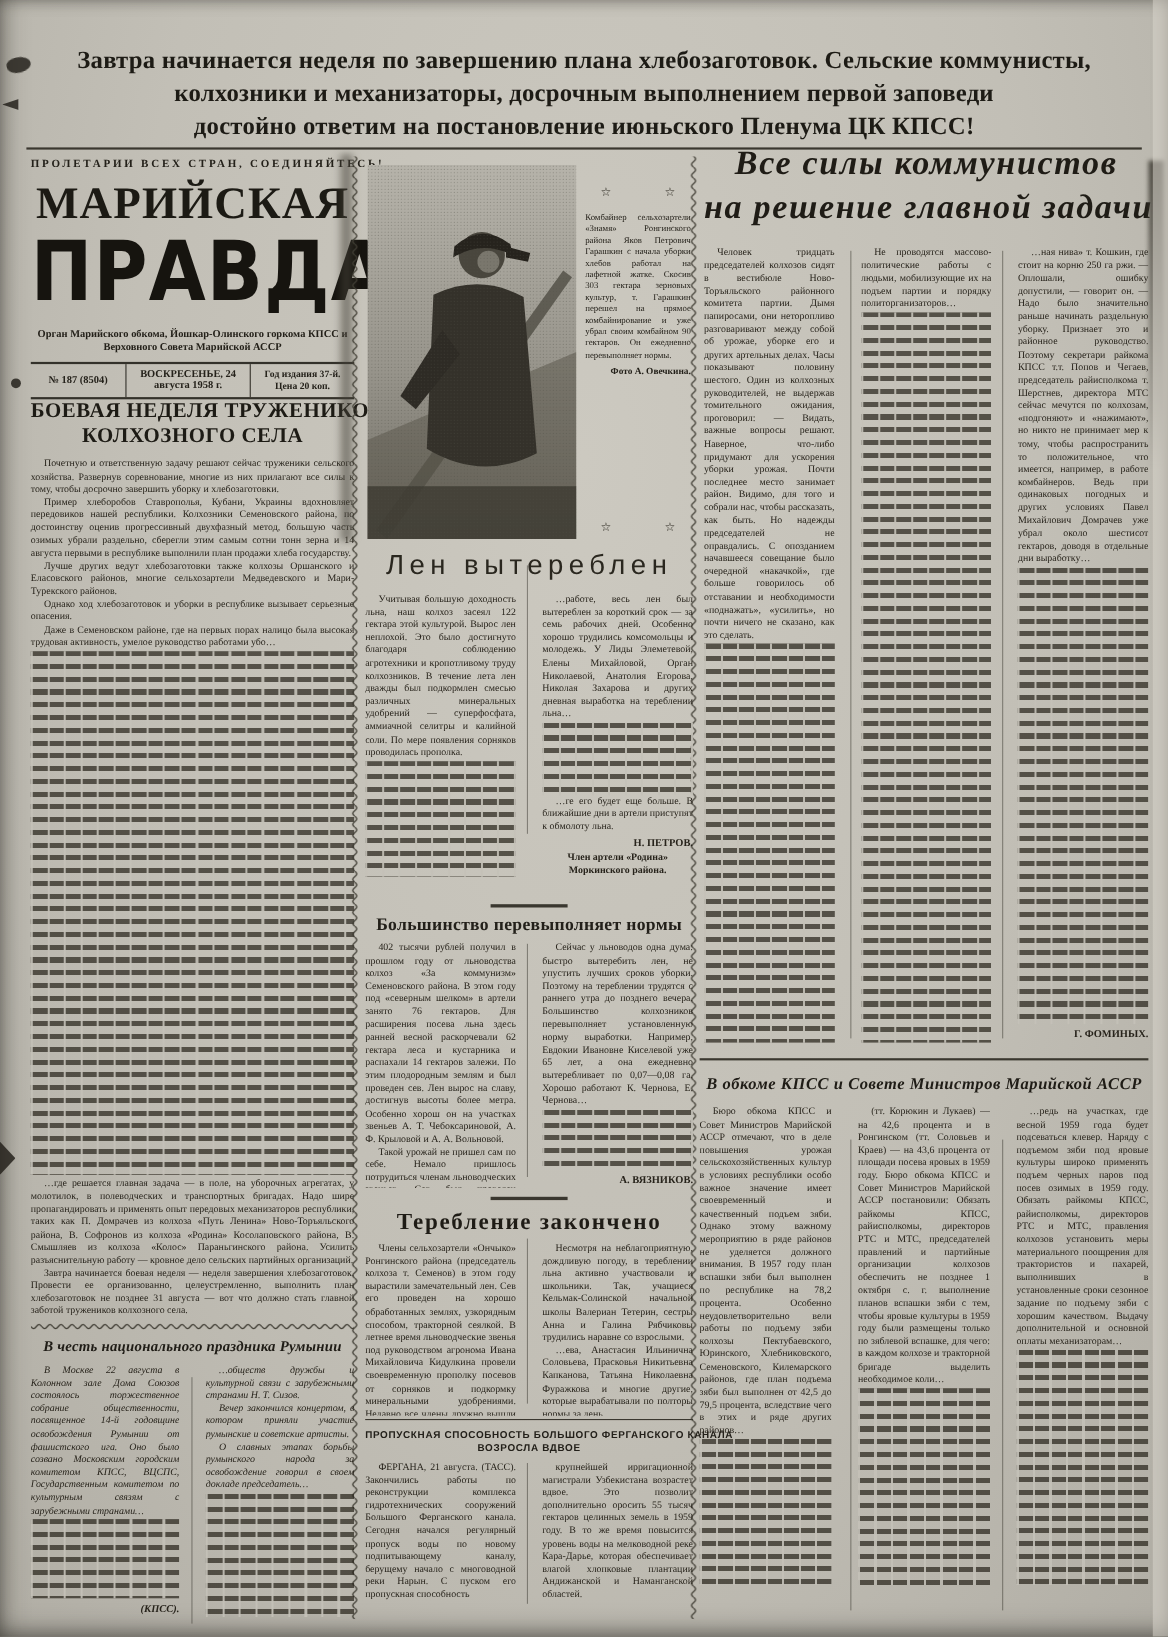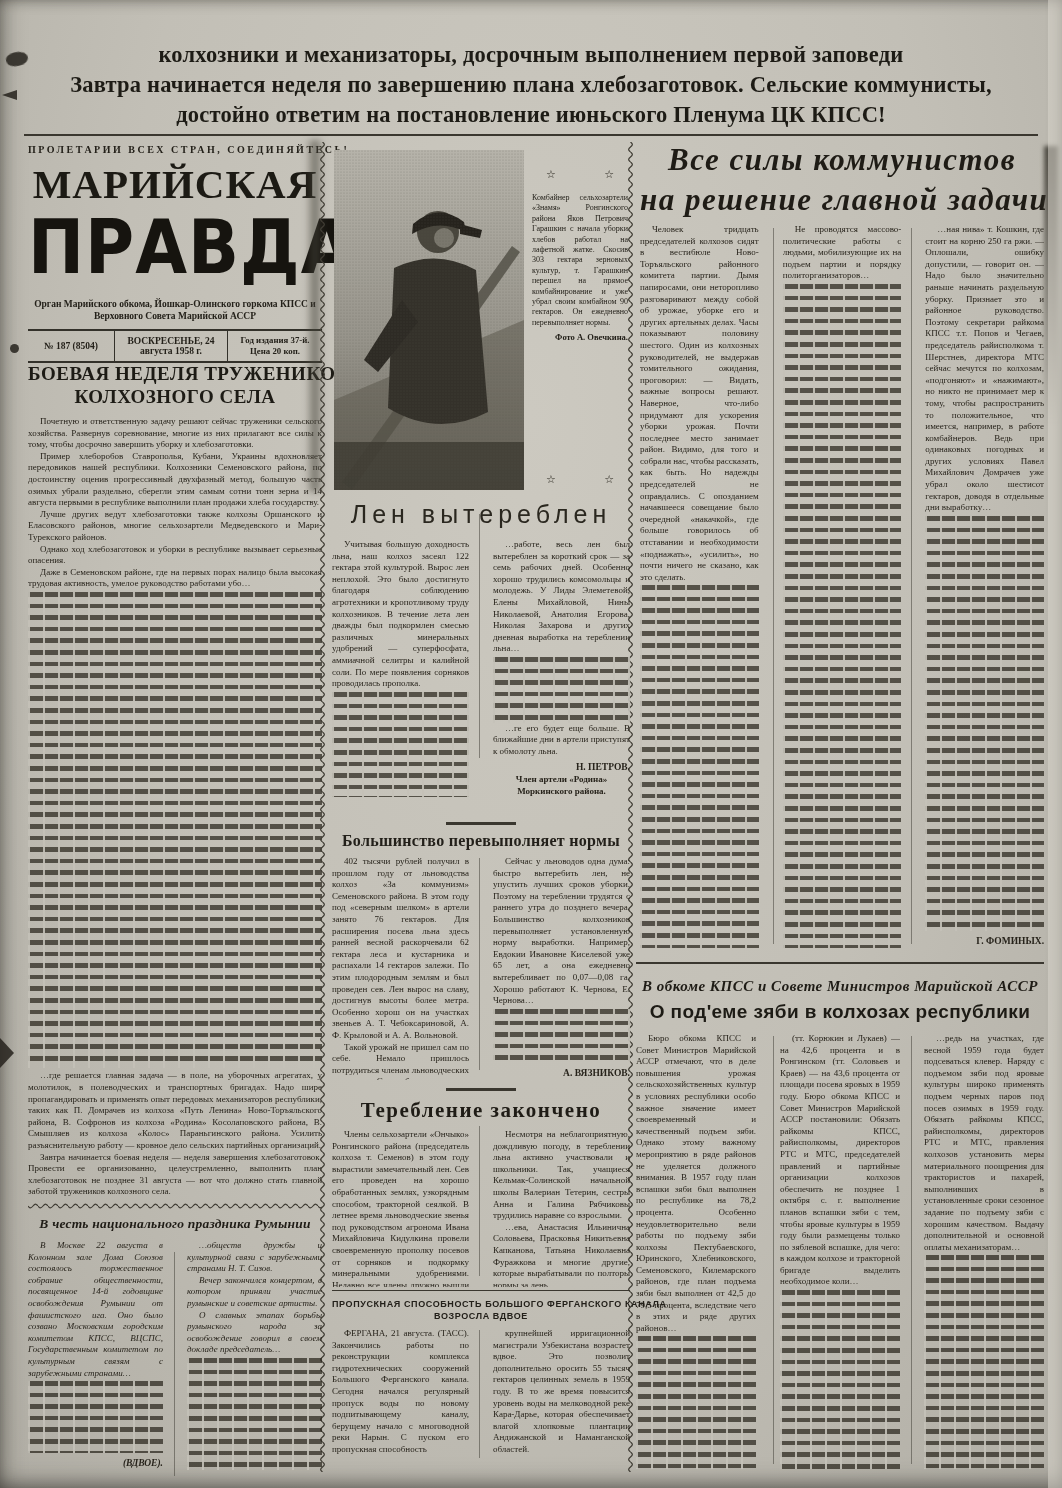--- a/index.html
+++ b/index.html
@@ -70,22 +70,22 @@
   .credit{font-size:8.5px;font-weight:bold;text-align:right;margin-top:4px;}
 
   .smudge{position:absolute;background:#26231d;filter:blur(.6px);opacity:.85;}
 </style>
 </head>
 <body>
 
 <div class="page">
 
   <div class="abs banner">
+    <div class="nowrap">Завтра начинается неделя по завершению плана хлебозаготовок. Сельские коммунисты,</div>
     <div class="nowrap">колхозники и механизаторы, досрочным выполнением первой заповеди</div>
-    <div class="nowrap">Завтра начинается неделя по завершению плана хлебозаготовок. Сельские коммунисты,</div>
     <div class="nowrap">достойно ответим на постановление июньского Пленума ЦК КПСС!</div>
   </div>
   <div class="abs rule" style="left:24px;top:134px;width:1014px;height:2px;"></div>
 
   <div class="abs" style="left:28px;top:144px;width:294px;">
     <div class="slogan nowrap">ПРОЛЕТАРИИ ВСЕХ СТРАН, СОЕДИНЯЙТЕСЬ!</div>
     <div class="mtitle1 nowrap">МАРИЙСКАЯ</div>
     <div class="mtitle2 nowrap">ПРАВДА</div>
     <div class="organ">Орган Марийского обкома, Йошкар-Олинского горкома КПСС и Верховного Совета Марийской АССР</div>
     <div class="issuebar">
@@ -139,21 +139,21 @@
       </defs>
     <rect width="294" height="8" fill="url(#zz3)"></rect>
   </svg>
 
   <div class="abs" style="left:28px;top:1216px;width:294px;font-style:italic;">
     <div class="h-rom nowrap">В честь национального праздника Румынии</div>
     <div class="colwrap" style="margin-top:8px;height:230px;">
       <div class="col bodytxt">
         <p>В Москве 22 августа в Колонном зале Дома Союзов состоялось торжественное собрание общественности, посвященное 14-й годовщине освобождения Румынии от фашистского ига. Оно было созвано Московским городским комитетом КПСС, ВЦСПС, Государственным комитетом по культурным связям с зарубежными странами…</p>
         <div class="greek"></div>
-        <div class="byline">(ВДВОЕ).</div>
+        <div class="byline">(КПСС).</div>
       </div>
       <div class="col bodytxt">
         <p>…обществ дружбы и культурной связи с зарубежными странами Н. Т. Сизов.</p>
         <p>Вечер закончился концертом, в котором приняли участие румынские и советские артисты.</p>
         <p>О славных этапах борьбы румынского народа за освобождение говорил в своем докладе председатель…</p>
         <div class="greek"></div>
       </div>
     </div>
   </div>
   <div class="vr" style="left:174px;top:1252px;height:224px;"></div>
@@ -200,21 +200,21 @@
   </div>
 
   <div class="abs" style="left:332px;top:500px;width:298px;">
     <div class="h-flax nowrap">Лен вытереблен</div>
     <div class="colwrap" style="margin-top:10px;height:258px;">
       <div class="col bodytxt">
         <p>Учитывая большую доходность льна, наш колхоз засеял 122 гектара этой культурой. Вырос лен неплохой. Это было достигнуто благодаря соблюдению агротехники и кропотливому труду колхозников. В течение лета лен дважды был подкормлен смесью различных минеральных удобрений — суперфосфата, аммиачной селитры и калийной соли. По мере появления сорняков проводилась прополка.</p>
         <div class="greek"></div>
       </div>
       <div class="col bodytxt">
-        <p>…работе, весь лен был вытереблен за короткий срок — за семь рабочих дней. Особенно хорошо трудились комсомольцы и молодежь. У Лиды Элеметевой, Елены Михайловой, Нины Николаевой, Анатолия Егорова, Николая Захарова и других дневная выработка на тереблении льна…</p>
+        <p>…работе, весь лен был вытереблен за короткий срок — за семь рабочих дней. Особенно хорошо трудились комсомольцы и молодежь. У Лиды Элеметевой, Елены Михайловой, Орган Николаевой, Анатолия Егорова, Николая Захарова и других дневная выработка на тереблении льна…</p>
         <div class="greek"></div>
         <p>…ге его будет еще больше. В ближайшие дни в артели приступят к обмолоту льна.</p>
         <div class="byline">Н. ПЕТРОВ.</div>
         <div class="byline-sub">Член артели «Родина»</div>
         <div class="byline-sub">Моркинского района.</div>
       </div>
     </div>
   </div>
   <div class="vr" style="left:479px;top:514px;height:244px;"></div>
   <div class="abs rule" style="left:446px;top:822px;width:70px;height:3px;"></div>
@@ -260,21 +260,21 @@
       <div class="col bodytxt">
         <p>ФЕРГАНА, 21 августа. (ТАСС). Закончились работы по реконструкции комплекса гидротехнических сооружений Большого Ферганского канала. Сегодня начался регулярный пропуск воды по новому подпитывающему каналу, берущему начало с многоводной реки Нарын. С пуском его пропускная способность</p>
       </div>
       <div class="col bodytxt">
         <p>крупнейшей ирригационной магистрали Узбекистана возрастет вдвое. Это позволит дополнительно оросить 55 тысяч гектаров целинных земель в 1959 году. В то же время повысится уровень воды на мелководной реке Кара-Дарье, которая обеспечивает влагой хлопковые плантации Андижанской и Наманганской областей.</p>
       </div>
     </div>
   </div>
   <div class="vr" style="left:479px;top:1330px;height:128px;"></div>
 
-  <div class="abs" style="left:640px;top:142px;width:404px;">
+  <div class="abs" style="left:640px;top:130px;width:404px;">
     <div class="h-main nowrap">Все силы коммунистов</div>
     <div class="h-main nowrap" style="margin-top:4px;">на решение главной задачи</div>
   </div>
   <div class="abs colwrap" style="left:640px;top:224px;width:404px;height:724px;">
     <div class="col bodytxt">
       <p>Человек тридцать председателей колхозов сидят в вестибюле Ново-Торъяльского районного комитета партии. Дымя папиросами, они неторопливо разговаривают между собой об урожае, уборке его и других артельных делах. Часы показывают половину шестого. Один из колхозных руководителей, не выдержав томительного ожидания, проговорил: — Видать, важные вопросы решают. Наверное, что-либо придумают для ускорения уборки урожая. Почти последнее место занимает район. Видимо, для того и собрали нас, чтобы рассказать, как быть. Но надежды председателей не оправдались. С опозданием начавшееся совещание было очередной «накачкой», где больше говорилось об отставании и необходимости «поднажать», «усилить», но почти ничего не сказано, как это сделать.</p>
       <div class="greek"></div>
     </div>
     <div class="col bodytxt">
       <p>Не проводятся массово-политические работы с людьми, мобилизующие их на подъем партии и порядку политорганизаторов…</p>
@@ -285,21 +285,20 @@
       <div class="greek"></div>
       <div class="byline">Г. ФОМИНЫХ.</div>
     </div>
   </div>
   <div class="vr" style="left:773px;top:228px;height:716px;"></div>
   <div class="vr" style="left:911px;top:228px;height:716px;"></div>
 
   <div class="abs rule" style="left:636px;top:962px;width:408px;height:2px;"></div>
   <div class="abs" style="left:636px;top:978px;width:408px;">
     <div class="kicker nowrap">В обкоме КПСС и Совете Министров Марийской АССР</div>
-    <div class="h-zyab nowrap" style="margin-top:6px;">О под'еме зяби в колхозах республики</div>
     <div class="colwrap" style="margin-top:10px;height:436px;">
       <div class="col bodytxt">
         <p>Бюро обкома КПСС и Совет Министров Марийской АССР отмечают, что в деле повышения урожая сельскохозяйственных культур в условиях республики особо важное значение имеет своевременный и качественный подъем зяби. Однако этому важному мероприятию в ряде районов не уделяется должного внимания. В 1957 году план вспашки зяби был выполнен по республике на 78,2 процента. Особенно неудовлетворительно вели работы по подъему зяби колхозы Пектубаевского, Юринского, Хлебниковского, Семеновского, Килемарского районов, где план подъема зяби был выполнен от 42,5 до 79,5 процента, вследствие чего в этих и ряде других районов…</p>
         <div class="greek"></div>
       </div>
       <div class="col bodytxt">
         <p>(тт. Корюкин и Лукаев) — на 42,6 процента и в Ронгинском (тт. Соловьев и Краев) — на 43,6 процента от площади посева яровых в 1959 году. Бюро обкома КПСС и Совет Министров Марийской АССР постановили: Обязать райкомы КПСС, райисполкомы, директоров РТС и МТС, председателей правлений и партийные организации колхозов обеспечить не позднее 1 октября с. г. выполнение планов вспашки зяби с тем, чтобы яровые культуры в 1959 году были размещены только по зяблевой вспашке, для чего: в каждом колхозе и тракторной бригаде выделить необходимое коли…</p>
         <div class="greek"></div>
       </div>
       <div class="col bodytxt">

